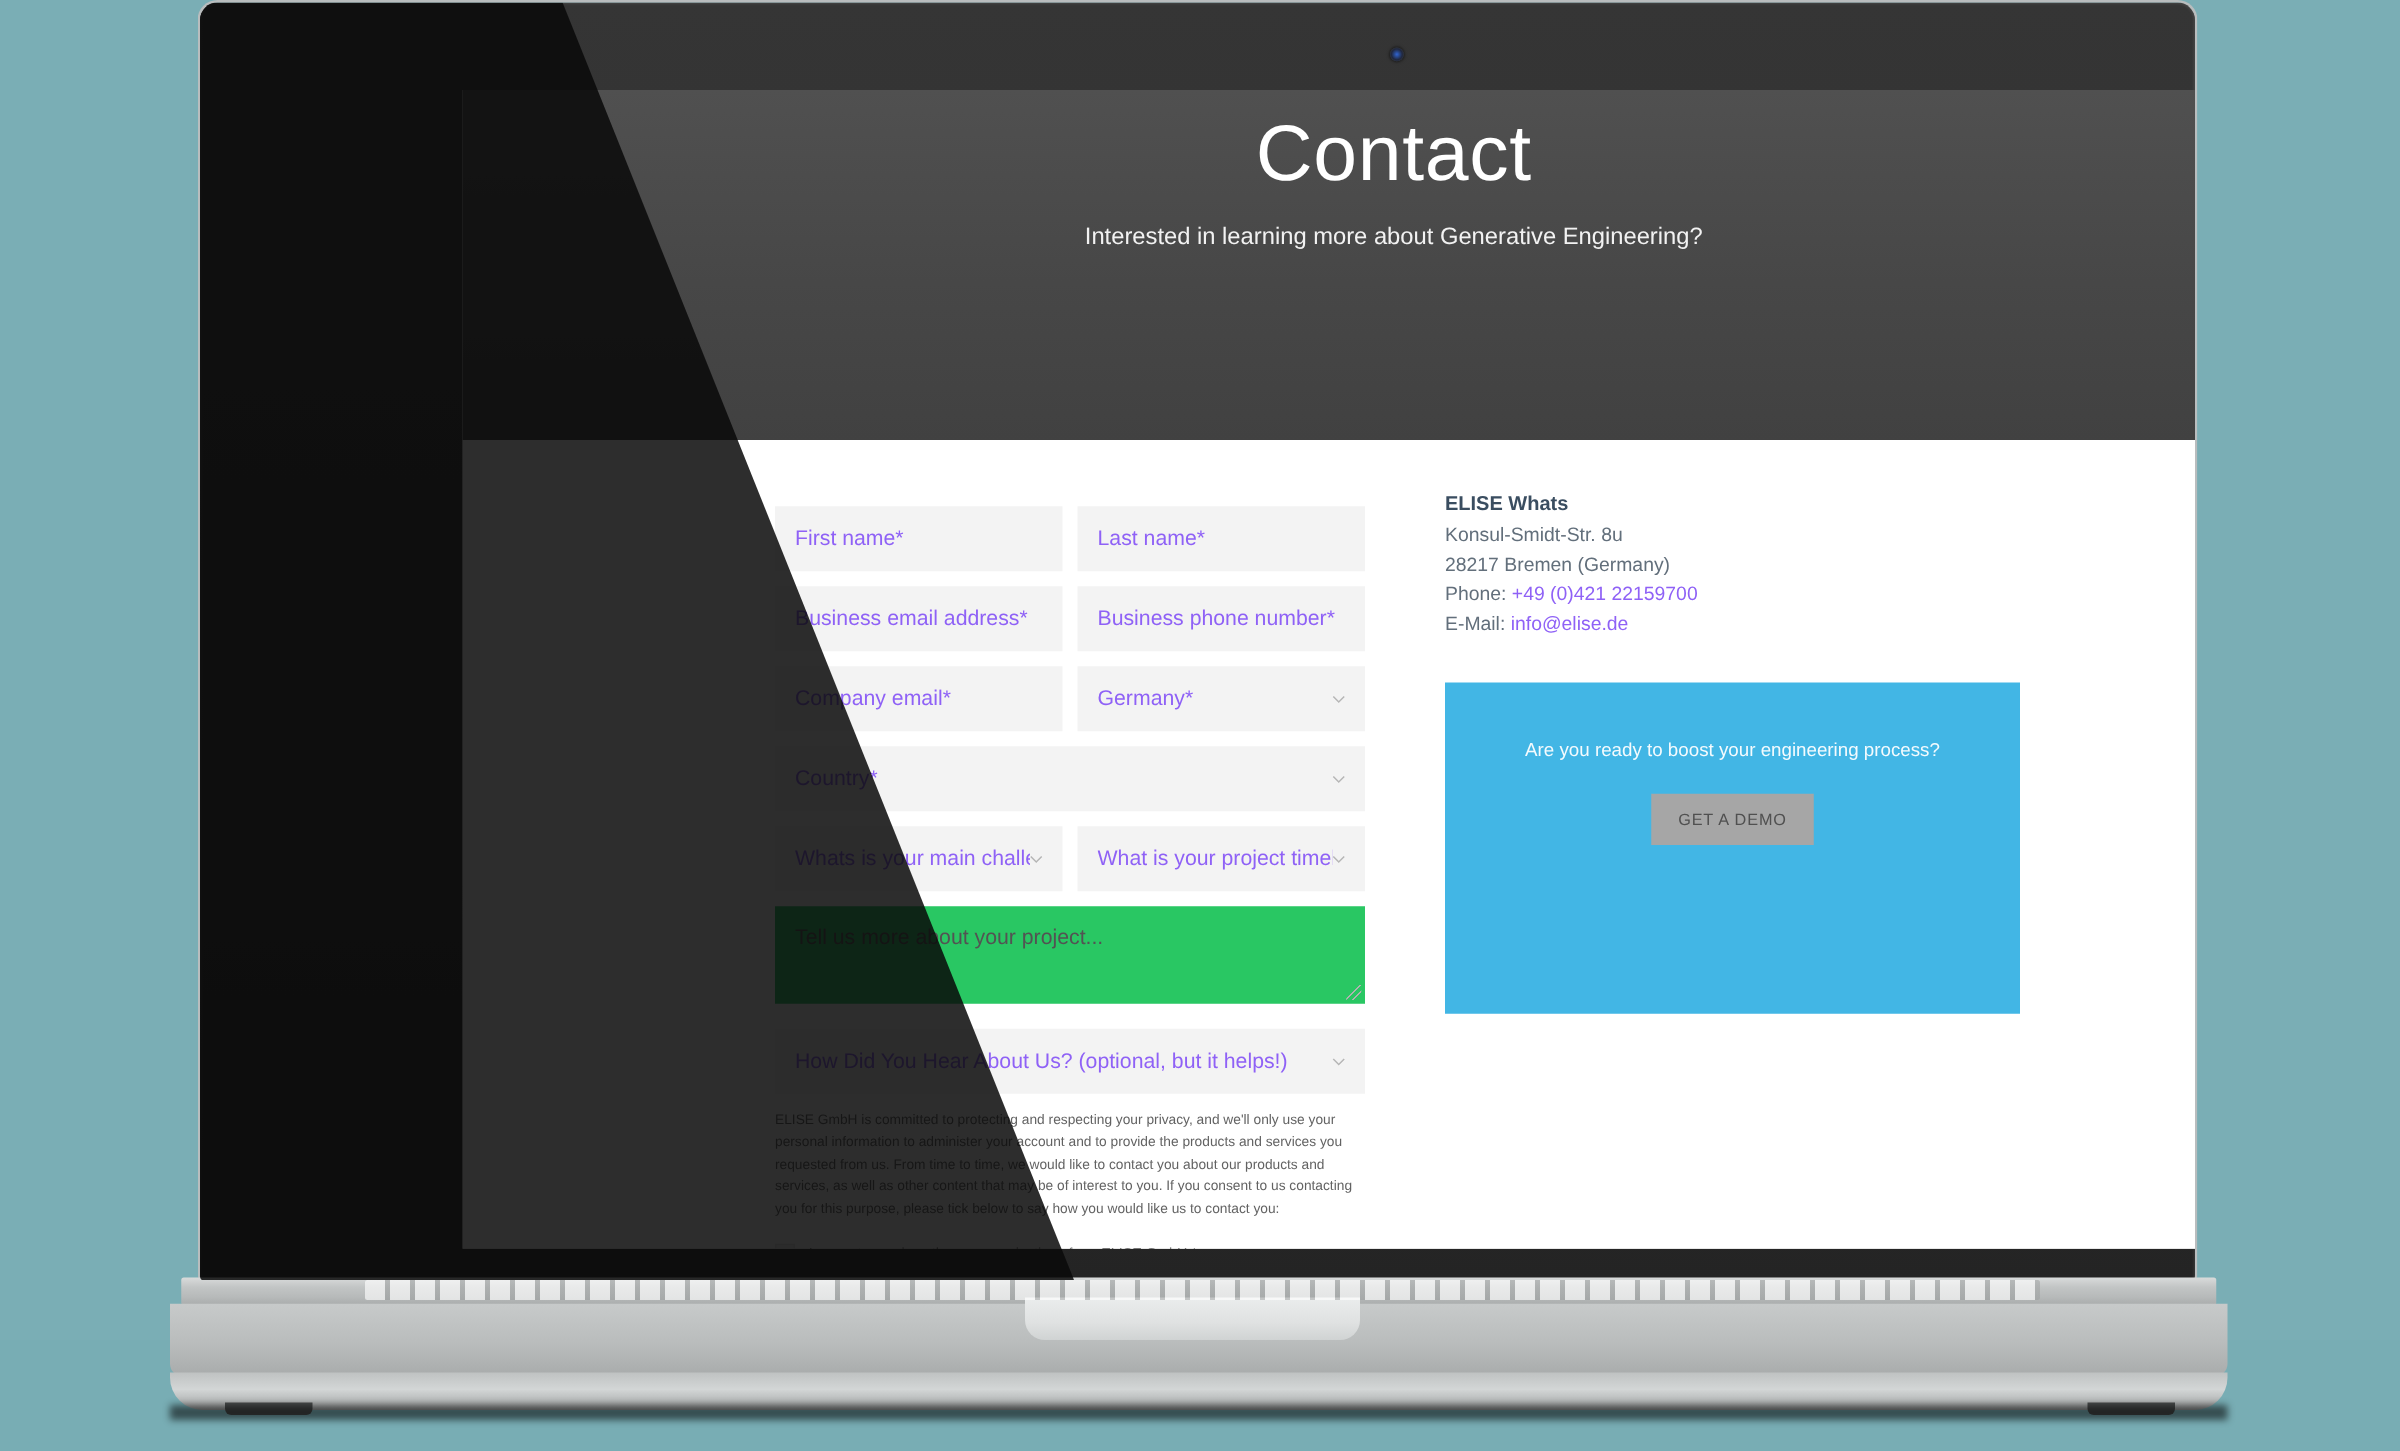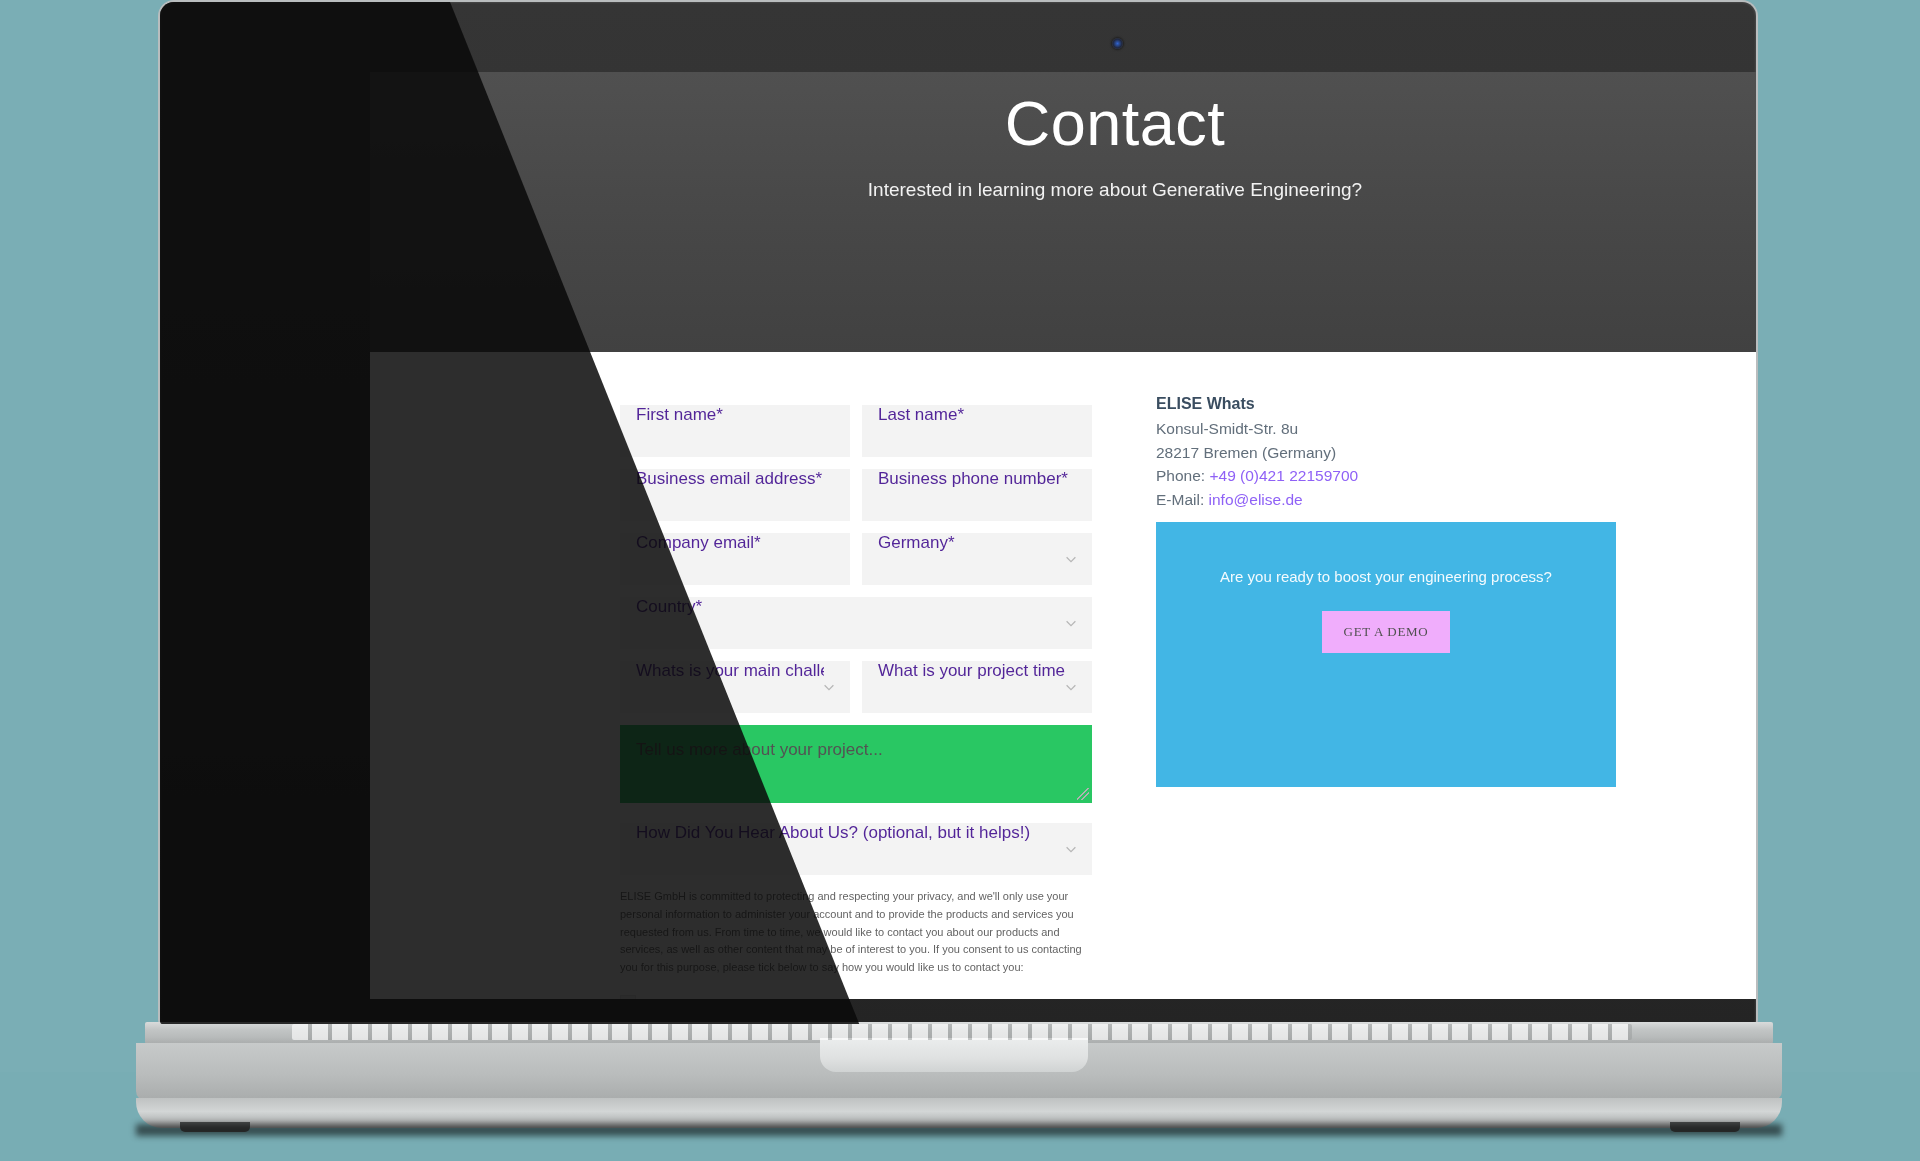--- a/index.html
+++ b/index.html
@@ -127,23 +127,24 @@
   .row {
     display: flex;
     gap: 12px;
     margin-bottom: 12px;
   }
   .field {
     position: relative;
     background: #f3f3f3;
     height: 52px;
     display: flex;
+    align-items: center;
     padding: 0 16px;
     font-size: 17px;
-    color: #4c1d95;
+    color: #8b5cf6;
     flex: 1 1 0;
     min-width: 0;
     border: none;
     overflow: hidden;
     white-space: nowrap;
   }
   .field.full { flex: 1 1 100%; }
   .field .chev {
     position: absolute;
     right: 14px;
@@ -211,46 +212,46 @@
     font-size: 11.5px;
     color: #4a4a4a;
   }
 
   
   .company { font-size: 16px; font-weight: bold; color: #33475b; margin-bottom: 4px; }
   .addr-line { font-size: 15.5px; color: #5d6a77; line-height: 1.53; }
   .addr-line a { color: #8b5cf6; text-decoration: none; text-align: center; }
 
   .cta {
-    margin-top: 10px;
+    margin-top: 34px;
     width: 460px;
     height: 265px;
     background: #3cb4e5;
     color: #fff;
     text-align: center;
     padding-top: 46px;
   }
   .cta-sub { font-size: 15px; font-weight: 400; color: #f4fbfe; }
   .cta-title {
     margin-top: 38px;
     font-size: 39px;
     font-weight: 300;
     letter-spacing: 7px;
     color: #ffffff;
   }
   .cta-btn {
     display: inline-block;
     margin-top: 26px;
-    background: #f0abfc;
+    background: #a3a3a3;
     color: #4a4a4a;
     font-size: 13px;
     letter-spacing: 0.7px;
     padding: 13px 22px;
     border: none;
-    font-family: Liberation Serif, serif;
+    font-family: Liberation Sans, sans-serif;
     cursor: pointer;
   }
 
   
   .glare {
     position: absolute;
     left: 0; top: 0;
     width: 1600px;
     height: 1024px;
     z-index: 40;

